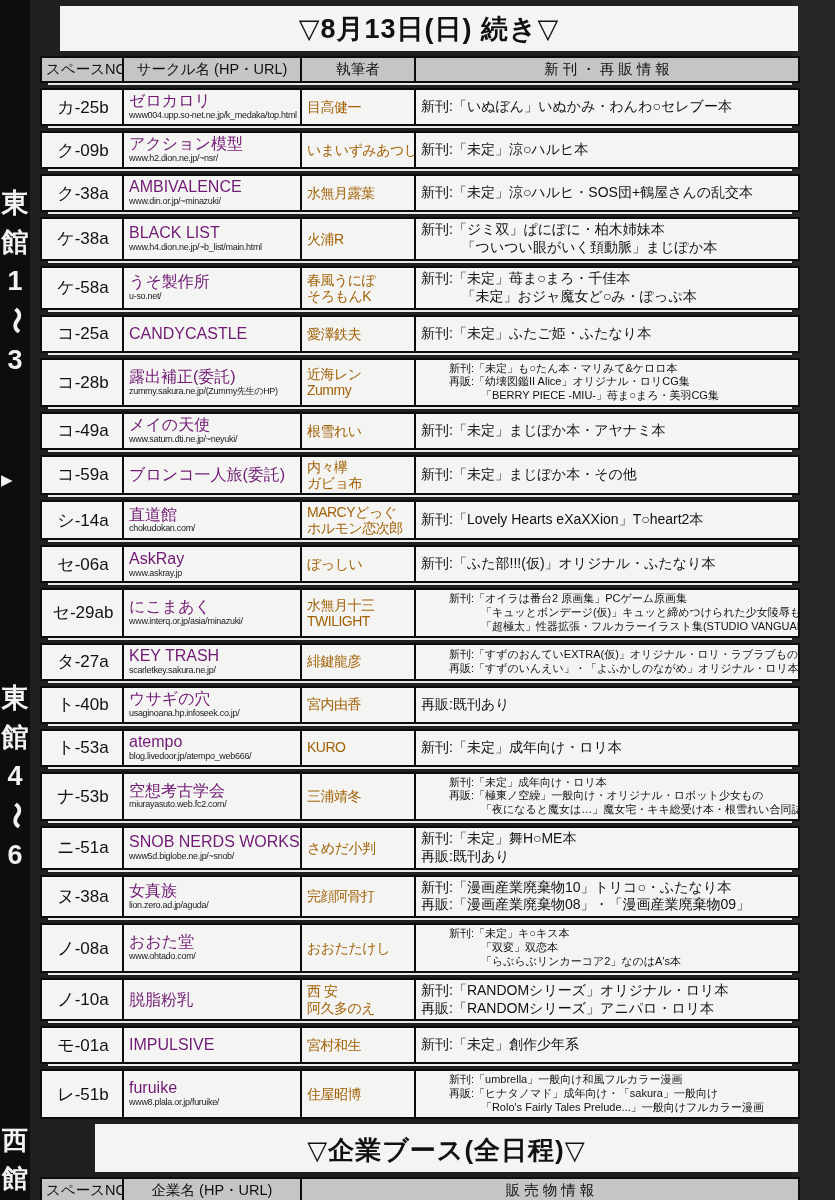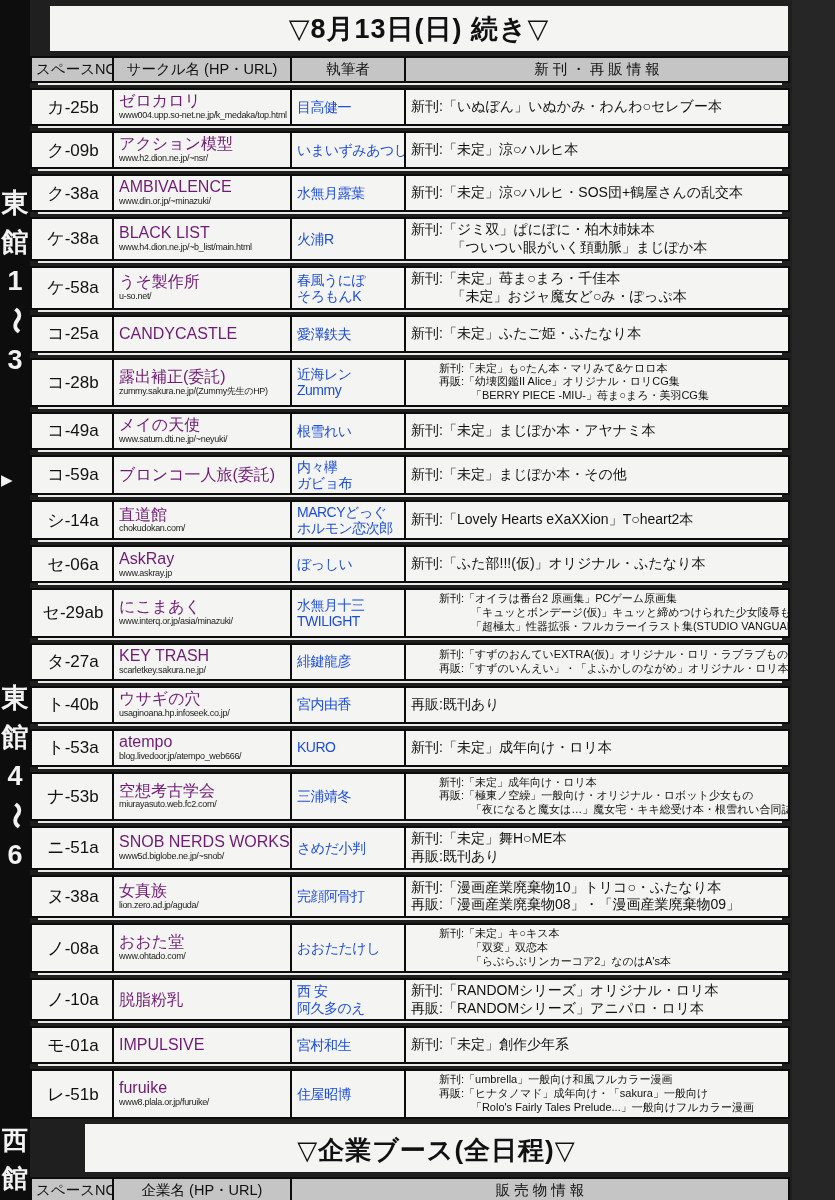--- a/index.html
+++ b/index.html
@@ -12,40 +12,40 @@
   .page{position:relative;width:835px;height:1200px;background:linear-gradient(90deg,#0d0d0d 0 30px,#1f1f1f 30px 792px,#262626 792px);}
   
   .side-label{position:absolute;left:0;width:30px;z-index:5;}
   .side-label .vchar{display:block;width:100%;text-align:center;color:#f2f2f2;font-weight:700;line-height:1.45;}
   .l1{top:184px;} .l1 .vchar{font-size:27px;}
   .l2{top:679px;} .l2 .vchar{font-size:27px;}
   .l3{top:1122px;} .l3 .vchar{font-size:26px;}
   .vchar.rot{transform:rotate(90deg);}
   .side-arrow{position:absolute;left:1px;top:471px;color:#f2f2f2;font-size:15px;z-index:5;}
   
-  .content{position:absolute;left:30px;top:0;width:760px;height:1200px;}
+  .content{position:absolute;left:40px;top:0;width:760px;height:1200px;}
   .title-bar{margin:6px 2px 5px 20px;background:#f4f4f2;text-align:center;
     font-size:27px;font-weight:700;color:#111;padding:5px 0 4px;letter-spacing:1px;}
   
   .grid-head,.t-row{display:grid;border:2px solid #0c0c0c;background:#f4f4f2;position:relative;}
   .cols4{grid-template-columns:82px 178px 114px 1fr;}
   .cols3{grid-template-columns:82px 178px 1fr;}
   .grid-head{background:#c5c5c5;margin-bottom:5px;}
   .grid-head .hcell{padding:2px 4px;font-size:14.5px;color:#111;text-align:center;
     border-right:2px solid #0c0c0c;white-space:nowrap;overflow:hidden;}
   .grid-head .hcell:last-child{border-right:none;}
   .grid-head::after,.t-row::after{content:"";position:absolute;left:6px;right:6px;bottom:-4px;height:2px;background:#e9e9e7;}
   .t-row{margin-bottom:5px;min-height:34px;}
   .t-row:last-child::after{display:none;}
   .cell{border-right:2px solid #0c0c0c;padding:2px 3px 2px 5px;overflow:hidden;display:flex;flex-direction:column;justify-content:center;}
   .cell:last-child{border-right:none;}
   .space-cell{align-items:center;font-size:17px;color:#111;white-space:nowrap;}
   .circle-name{font-size:16px;color:#701a75;line-height:1.12;white-space:nowrap;}
   .circle-url{font-size:9px;letter-spacing:-0.3px;color:#222;line-height:1.25;white-space:nowrap;}
-  .author-cell{font-size:14px;letter-spacing:-0.5px;color:#1d4ed8;line-height:1.15;}
+  .author-cell{font-size:14px;letter-spacing:-0.5px;color:#a16207;line-height:1.15;}
   .author-cell div{white-space:nowrap;}
   .info-cell{font-size:14px;color:#111;line-height:1.28;justify-content:center;}
   .info-cell.small{font-size:11px;line-height:1.25;margin-left:28px;}
   .info-line{white-space:nowrap;}
   .info-line.indent{padding-left:2.9em;}
   
   .company-title{margin:4px 2px 5px 55px;background:#f4f4f2;text-align:center;
     font-size:26px;font-weight:700;color:#111;padding:9px 0 4px;letter-spacing:1px;}
 </style>
 </head>

